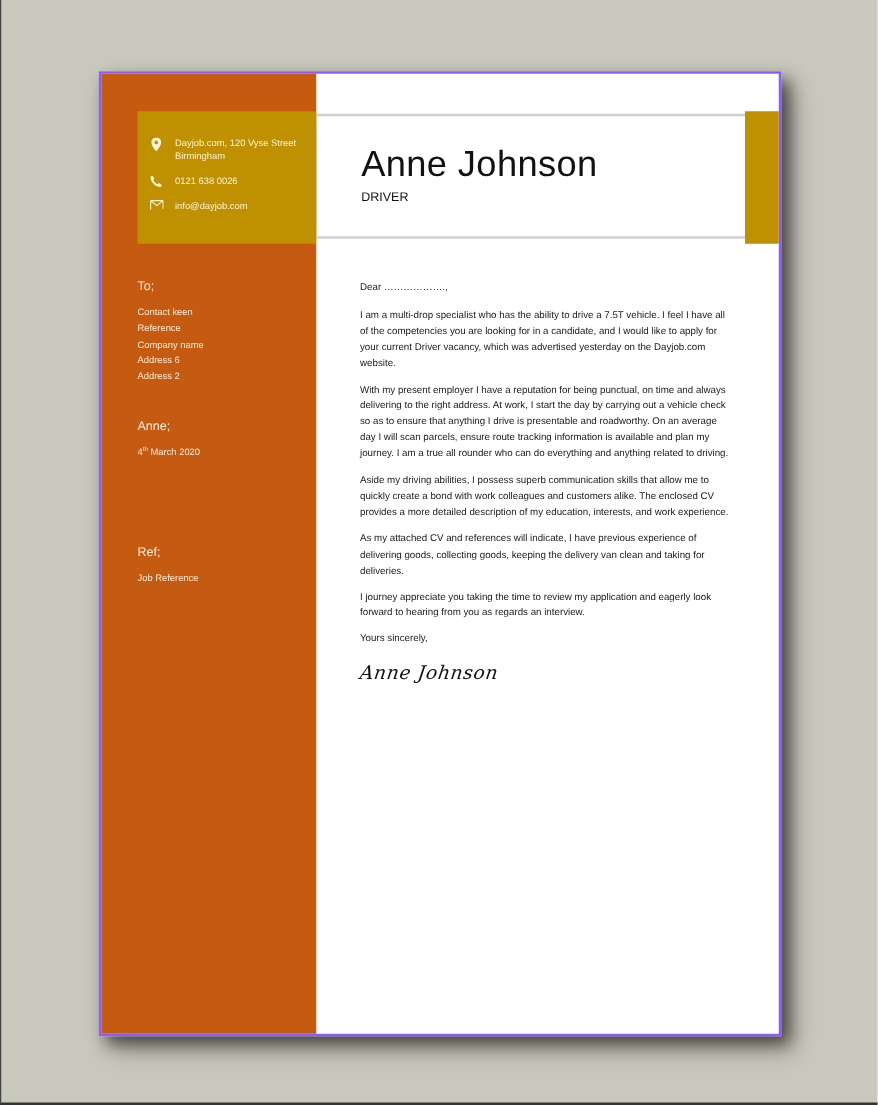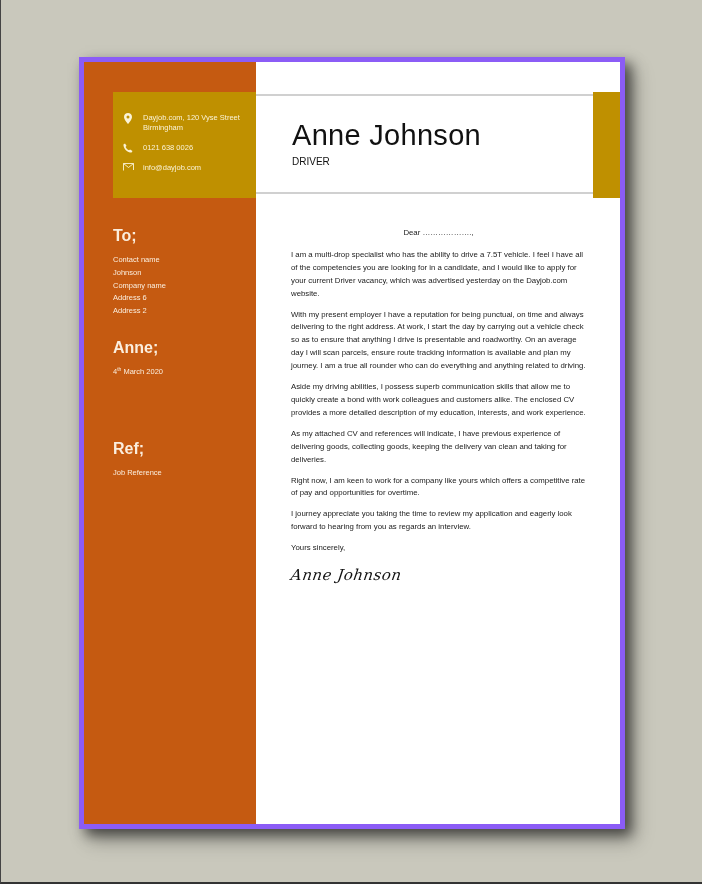--- a/index.html
+++ b/index.html
@@ -9,21 +9,21 @@
       position: relative;
       font-family: "Liberation Sans", "DejaVu Sans", sans-serif;
       border-left: 1px solid #444;
       border-bottom: 2px solid #333;
     }
     .page {
       position: absolute;
       left: 78px; top: 57px;
       width: 546px; height: 772px;
       background: #ffffff;
-      border: 5px solid #8b5cf6;
+      border: 2px solid #8b5cf6;
       box-shadow: 6px 6px 12px rgba(0,0,0,0.55), 10px 12px 18px rgba(0,0,0,0.25);
     }
     .sidebar {
       position: absolute;
       left: 0; top: 0;
       width: 172px; height: 100%;
       background: #c55a11;
     }
     .contact-box {
       position: absolute;
@@ -47,22 +47,22 @@
       justify-content: center;
       padding-top: 0px;
     }
     .contact-row .txt { width: 110px; }
     .side-section {
       position: absolute;
       left: 29px;
       color: #fbeede;
     }
     .side-heading {
-      font-size: 16px;
-      font-weight: bold;
+      font-size: 10px;
+      font-weight: normal;
       margin-bottom: 9px;
     }
     .side-line {
       font-size: 7.5px;
       line-height: 12.8px;
     }
     .header-line {
       position: absolute;
       left: 172px;
       width: 347px;
@@ -90,21 +90,21 @@
     }
     .letter {
       position: absolute;
       left: 207px; top: 165px;
       width: 295px;
       font-size: 7.8px;
       line-height: 12.9px;
       color: #1a1a1a;
     }
     .letter p { margin-bottom: 8px; }
-    .letter .salutation { margin-bottom: 9px; text-align: center; }
+    .letter .salutation { margin-bottom: 9px; }
     .signature {
       font-family: "DejaVu Serif", serif;
       font-style: italic;
       font-size: 15px;
       color: #111;
       margin-top: 14px;
       margin-bottom: 18px;
       transform: skewX(-8deg);
       letter-spacing: 0.5px;
     }
@@ -138,22 +138,22 @@
           <svg width="11" height="8" viewBox="0 0 11 8">
               <path d="M0.5 0.5H10.5M0.5 0.5V7.5M0.5 0.5L5.5 4.5 10.5 0.5M10.5 0.5V7" stroke="#fbf3d6" stroke-width="0.9" fill="none"></path>
             </svg>
         </span>
         <span class="txt">info@dayjob.com</span>
       </div>
     </div>
 
     <div class="side-section" style="top:165px;">
       <div class="side-heading">To;</div>
-      <div class="side-line">Contact name</div>
-      <div class="side-line">Johnson</div>
+      <div class="side-line">Contact keen</div>
+      <div class="side-line">Reference</div>
       <div class="side-line">Company name</div>
       <div class="side-line">Address 6</div>
       <div class="side-line">Address 2</div>
     </div>
 
     <div class="side-section" style="top:277px;">
       <div class="side-heading">Anne;</div>
       <div class="side-line"><span>4</span><sup>th</sup><span> March 2020</span></div>
     </div>
 
@@ -168,19 +168,18 @@
   <div class="name">Anne Johnson</div>
   <div class="title">DRIVER</div>
   <div class="gold-bar"></div>
 
   <div class="letter">
     <p class="salutation">Dear ……………….,</p>
     <p>I am a multi-drop specialist who has the ability to drive a 7.5T vehicle. I feel I have all of the competencies you are looking for in a candidate, and I would like to apply for your current Driver vacancy, which was advertised yesterday on the Dayjob.com website.</p>
     <p>With my present employer I have a reputation for being punctual, on time and always delivering to the right address. At work, I start the day by carrying out a vehicle check so as to ensure that anything I drive is presentable and roadworthy. On an average day I will scan parcels, ensure route tracking information is available and plan my journey. I am a true all rounder who can do everything and anything related to driving.</p>
     <p>Aside my driving abilities, I possess superb communication skills that allow me to quickly create a bond with work colleagues and customers alike. The enclosed CV provides a more detailed description of my education, interests, and work experience.</p>
     <p>As my attached CV and references will indicate, I have previous experience of delivering goods, collecting goods, keeping the delivery van clean and taking for deliveries.</p>
-    <p>Right now, I am keen to work for a company like yours which offers a competitive rate of pay and opportunities for overtime.</p>
     <p>I journey appreciate you taking the time to review my application and eagerly look forward to hearing from you as regards an interview.</p>
     <p>Yours sincerely,</p>
     <div class="signature">Anne Johnson</div>
   </div>
 
 </div>
 
 </body></html>

